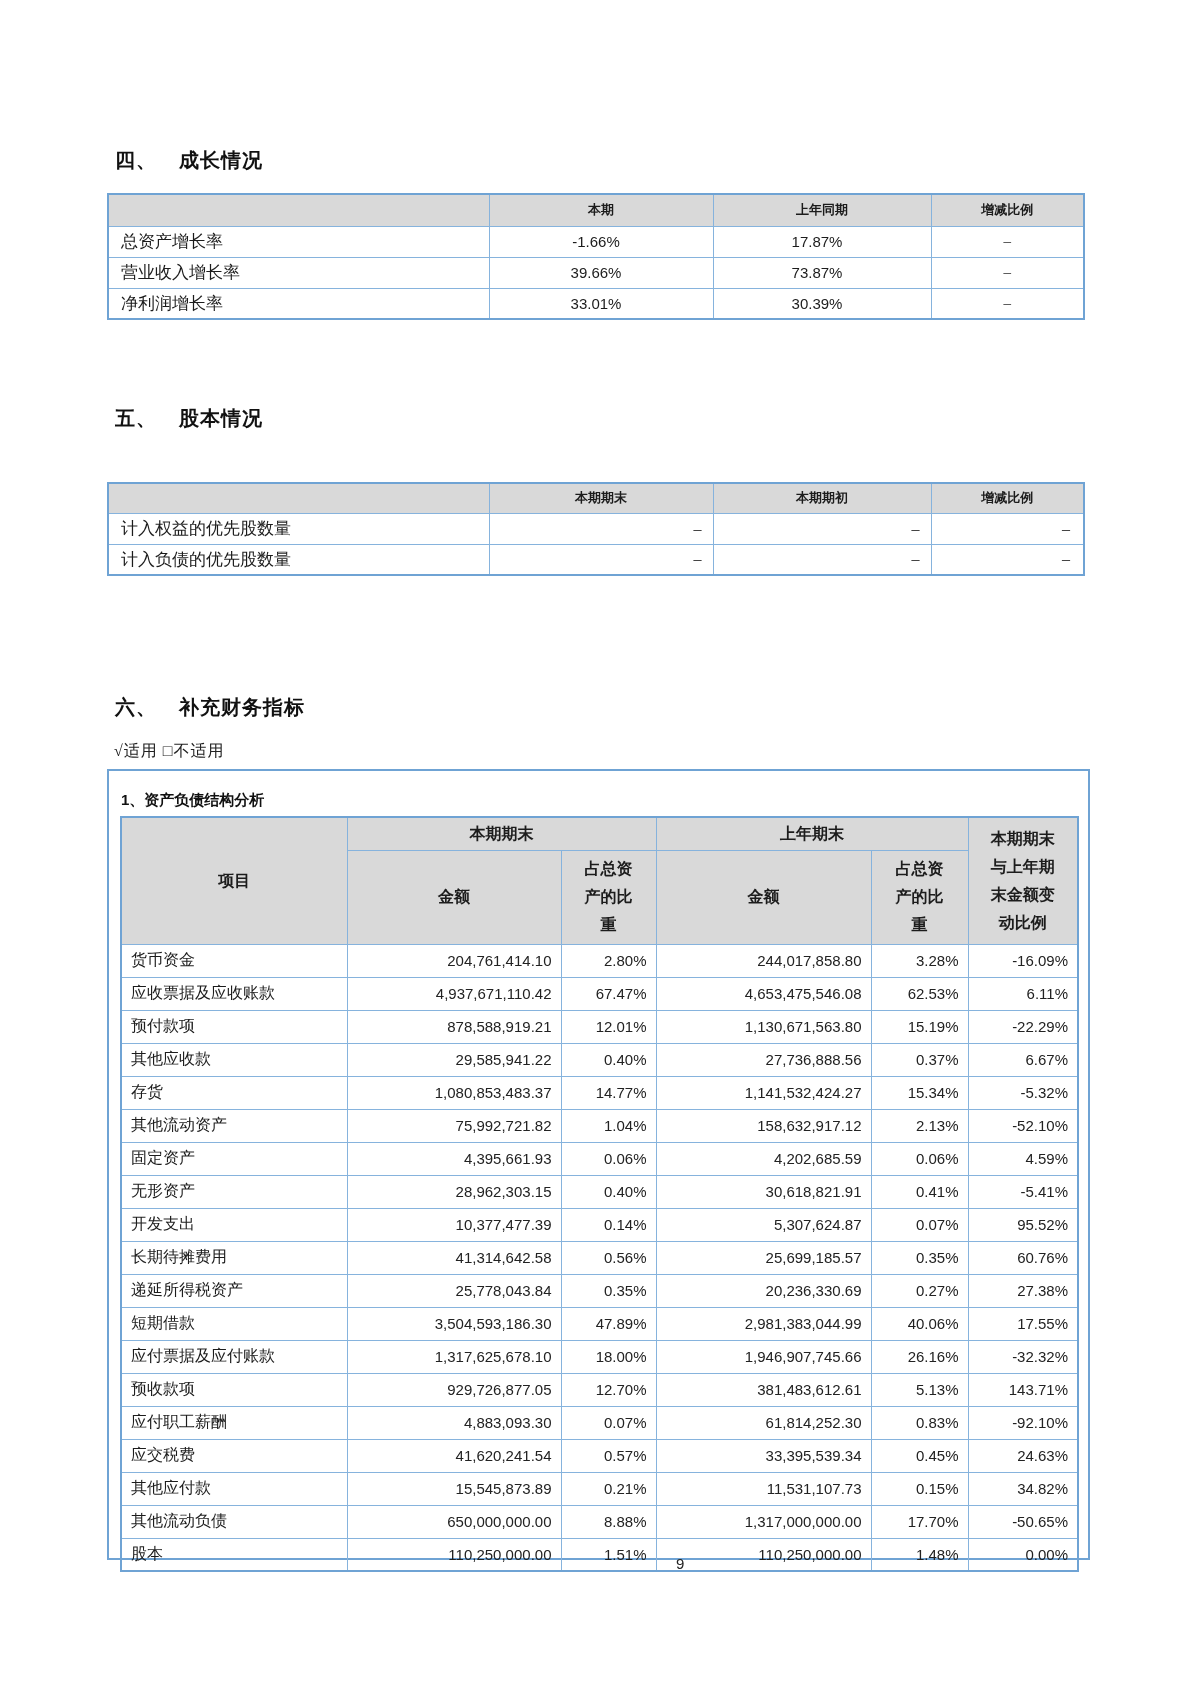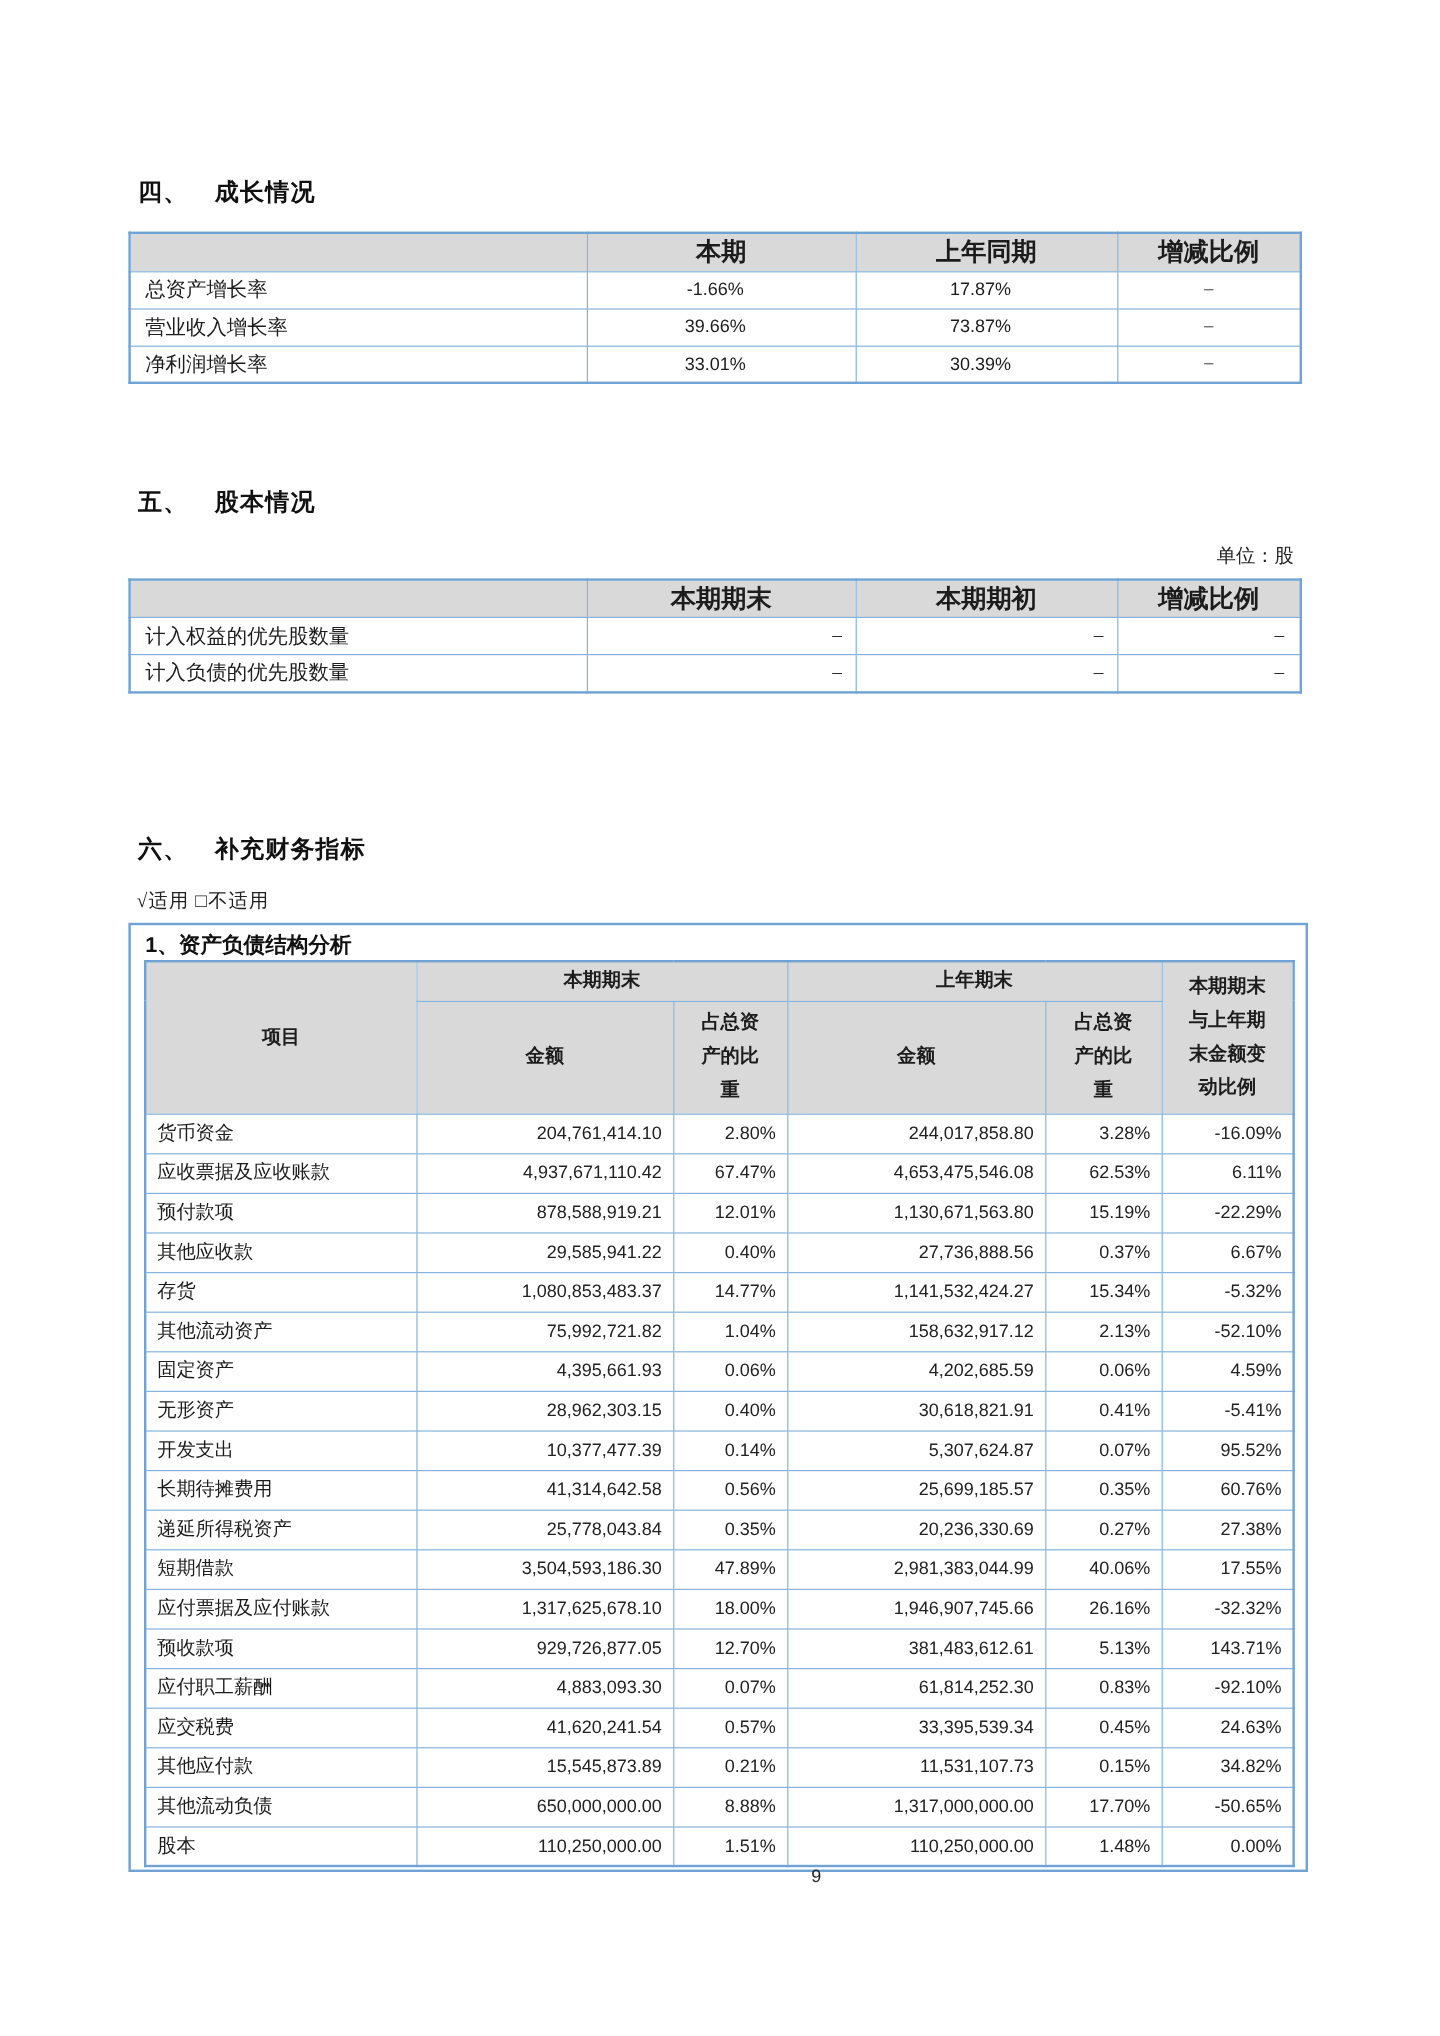--- a/index.html
+++ b/index.html
@@ -15,35 +15,35 @@
              font-size:20px; color:#111; letter-spacing:1px; }
   .heading .ht { margin-left:22px; }
 
   .applic { font-size:16px; color:#222; letter-spacing:1px; }
   .unit-note { font-size:16px; text-align:right; color:#222; }
 
   
   table { border-collapse:collapse; table-layout:fixed; }
   .tbl { border:2px solid #6fa3d4; }
   .tbl th, .tbl td { border:1px solid #86b3dd; overflow:hidden; white-space:nowrap; }
-  .tbl th { background:#d9d9d9; font-weight:bold; text-align:center; font-size:21px; }
+  .tbl th { background:#d9d9d9; font-weight:bold; text-align:center; font-size:13px; }
 
   
   .t12 tr { height:31px; }
   .t12 thead tr { height:32px; }
   .c-label { text-align:left; padding-left:12px; font-size:17px;margin-top:24px; }
   .c-num   { text-align:center; padding-right:11px; font-family:"Liberation Sans","DejaVu Sans",sans-serif; font-size:15px; }
   .c-dash  { text-align:center; font-size:15px; }
   .c-sernum{ text-align:right; padding-right:11px; font-family:"Liberation Serif","DejaVu Serif",serif; font-size:16px; }
   .c-serdash{ text-align:right; padding-right:13px; font-size:16px; }
 
   
   .big-box { border:2px solid #6fa3d4; background:#fff; }
   .box-title { font-family:"Liberation Sans","DejaVu Sans",sans-serif; font-weight:bold;
-               font-size:18px; color:#111; padding:4px 0 0 12px; height:25px; }
+               font-size:15px; color:#111; padding:20px 0 0 12px; height:25px; }
 
   
   .bigt { margin-left:11px; }
   .bigt thead tr.grp { height:33px; }
   .bigt thead tr.sub { height:94px; }
   .bigt th { font-size:16px; line-height:1.75; white-space:normal; }
   .wrap-ratio  { width:52px; margin:0 auto; }
   .wrap-change { width:70px; margin:0 auto; }
   .bigt tbody tr { height:33px; }
   .c-item { text-align:left; padding-left:9px; font-size:16px; }
@@ -95,21 +95,20 @@
           <td class="c-num">30.39%</td>
           <td class="c-dash">–</td>
         </tr>
       </tbody>
   </table>
 
   <div class="abs heading" style="top:405px; left:115px;">
     <span>五、</span><span class="ht">股本情况</span>
   </div>
 
-  <div class="abs unit-note" style="top:453px; left:107px; width:971px;">单位：股</div>
 
   <table class="abs tbl t12" style="top:482px; left:107px; width:976px;">
     <colgroup>
         <col style="width:381px">
         <col style="width:224px">
         <col style="width:218px">
         <col style="width:153px">
       </colgroup>
     <thead>
       <tr style="height:30px;">

